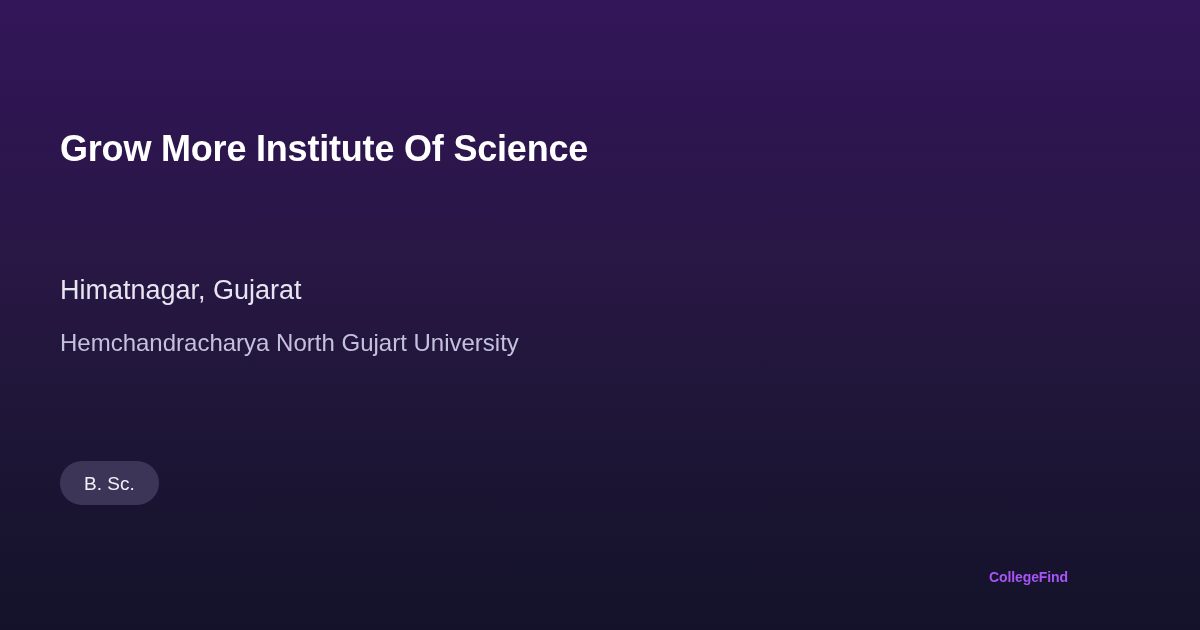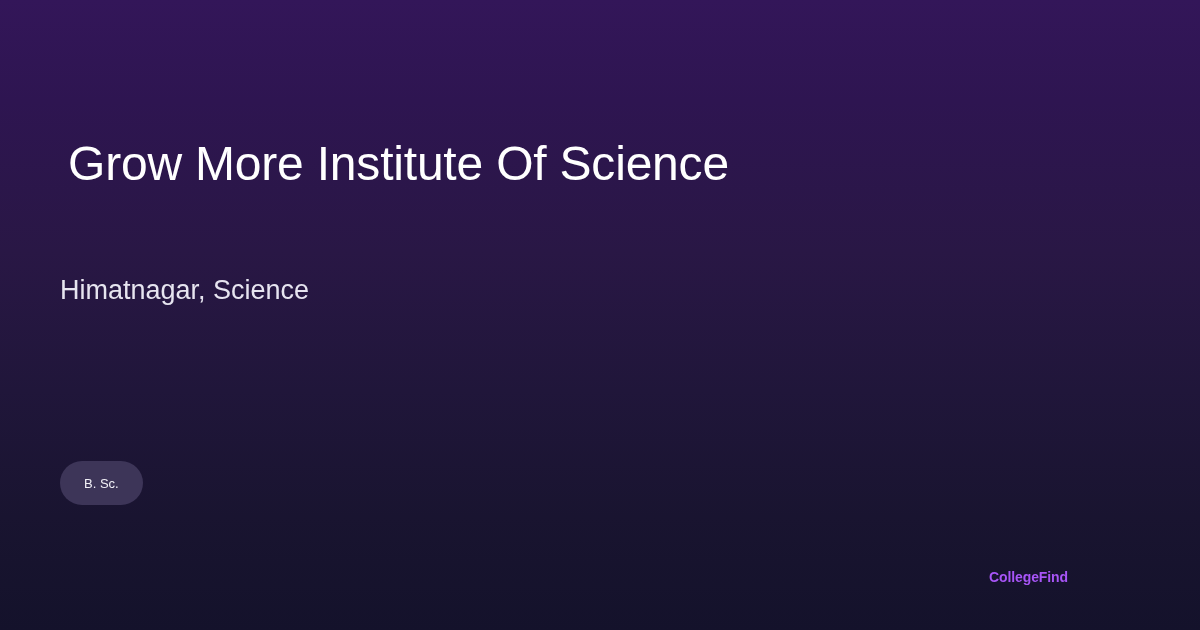--- a/index.html
+++ b/index.html
@@ -34,23 +34,23 @@
     left: 60px;
     top: 0;
     width: 1080px;
     height: 630px;
   }
 
   .college-title {
     position: absolute;
     top: 128px;
     left: 0;
-    margin: 8px;
-    font-size: 48px;
-    font-weight: 400;
+    margin: 0;
+    font-size: 36px;
+    font-weight: 700;
     line-height: 1.18;
     letter-spacing: -0.2px;
     color: #ffffff;
     white-space: nowrap;
   }
 
   .location-line {
     position: absolute;
     top: 273px;
     left: 0;
@@ -84,21 +84,21 @@
 
   .badge-pill {
     display: inline-flex;
     align-items: center;
     justify-content: center;
     height: 44px;
     padding: 0 24px;
     border-radius: 22px;
     background: #3d3558;
     color: #f2f1f7;
-    font-size: 13px;
+    font-size: 19px;
     font-weight: 400;
     line-height: 1;
     white-space: nowrap;
   }
 
   .brand-logo {
     position: absolute;
     right: 132px;
     top: 569px;
     font-size: 14px;
@@ -111,22 +111,23 @@
 </style>
 </head>
 <body>
 
 <div class="og-card">
 
   <div class="content">
 
     <h1 class="college-title">Grow More Institute Of Science</h1>
 
-    <div class="location-line">Himatnagar, Science</div>
+    <div class="location-line">Himatnagar, Gujarat</div>
 
+    <div class="university-line">Hemchandracharya North Gujart University</div>
 
     <div class="badge-row">
       <span class="badge-pill">B. Sc.</span>
     </div>
 
   </div>
 
   <div class="brand-logo">CollegeFind</div>
 
 </div>

